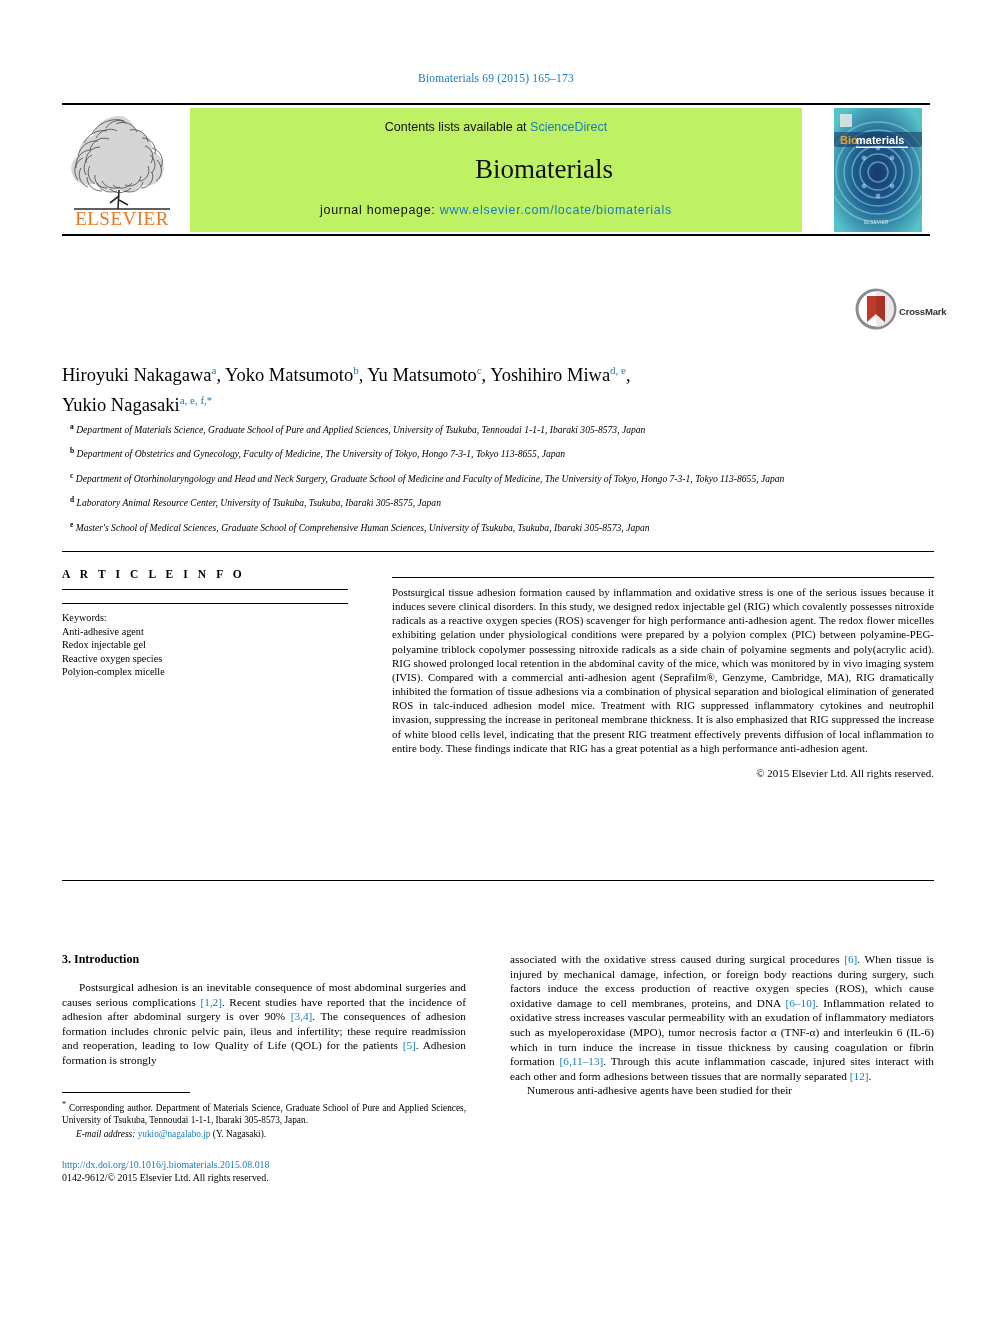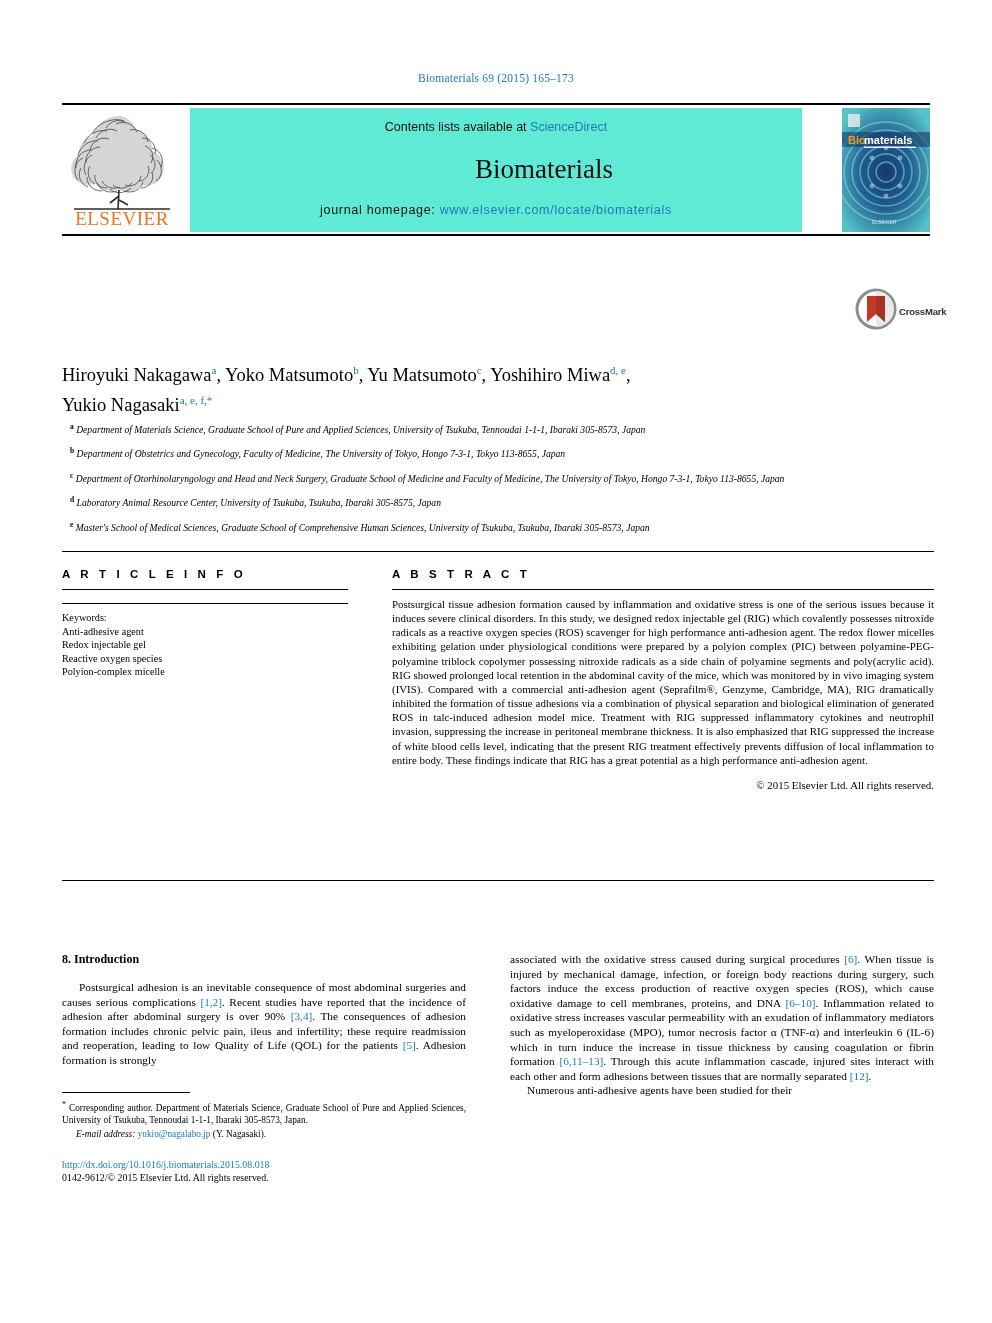--- a/index.html
+++ b/index.html
@@ -27,39 +27,39 @@
   .elsevier-logo{
     position:absolute;left:0px;top:3px;width:120px;height:124px;
   }
   .elsevier-word{
     position:absolute;left:2px;bottom:2px;width:116px;text-align:center;
     font-family:"Liberation Serif",serif;font-size:19px;color:#e87722;
     letter-spacing:.5px;font-weight:400;
   }
   .center-band{
     position:absolute;left:128px;top:3px;width:612px;height:124px;
-    background:#5eead4;
+    background:#bef264;
   }
   .cl-line{
     position:absolute;left:0;top:12px;width:612px;text-align:center;
     font-family:"Liberation Sans",sans-serif;font-size:12.5px;color:#111;
   }
   .cl-line .sd{color:#1a7bb9;}
   .journal-name{
     position:absolute;left:0;top:46px;width:708px;text-align:center;
     font-family:"Liberation Serif",serif;font-size:27px;color:#111;
   }
   .homepage{
     position:absolute;left:0;top:95px;width:612px;text-align:center;
     font-family:"Liberation Sans",sans-serif;font-size:12.5px;color:#111;
     letter-spacing:.7px;
   }
   .homepage .url{color:#1a7bb9;}
   .cover-thumb{
-    position:absolute;right:0px;top:3px;width:88px;height:124px;
+    position:absolute;right:8px;top:3px;width:88px;height:124px;
     background:#a3a3a3;overflow:hidden;
   }
 
   
   .title{
     position:absolute;left:62px;top:288px;width:770px;
     font-size:23.5px;line-height:29px;color:#000;
   }
   .crossmark{
     position:absolute;left:855px;top:288px;width:84px;height:52px;
@@ -80,21 +80,21 @@
     font-style:italic;font-size:9.6px;line-height:13.3px;color:#000;
   }
   .affils div{margin:8px;}
   .asup{font-size:7.5px;vertical-align:super;font-style:normal;font-weight:bold;}
 
   
   .info-rule-top{
     position:absolute;left:62px;top:551px;width:872px;border-top:1.6px solid #000;
   }
   .sec-head{
-    font-family:Liberation Sans, sans-serif;font-size:11.5px;font-weight:bold;
+    font-family:Liberation Serif, serif;font-size:11.5px;font-weight:bold;
     letter-spacing:3.6px;
   }
   .info-col{position:absolute;left:62px;top:568px;width:286px;}
   .abs-col{position:absolute;left:392px;top:568px;width:542px;}
 
   .thin-rule{border-top:1px solid #000;margin:9px 0 7px 0;}
   .info-block{font-size:10.2px;line-height:13.6px;}
   .info-block .it{font-style:italic;font-weight:bold;}
   .kw-block{font-size:10.2px;line-height:13.6px;}
 
@@ -257,30 +257,29 @@
     <div class="kw-block">
       <div class="it">Keywords:</div>
       <div>Anti-adhesive agent</div>
       <div>Redox injectable gel</div>
       <div>Reactive oxygen species</div>
       <div>Polyion-complex micelle</div>
     </div>
   </div>
 
   <div class="abs-col">
-    <div class="sec-head">A B S T R A C T</div>
     <div class="thin-rule"></div>
     <div class="abstract-body">Postsurgical tissue adhesion formation caused by inflammation and oxidative stress is one of the serious issues because it induces severe clinical disorders. In this study, we designed redox injectable gel (RIG) which covalently possesses nitroxide radicals as a reactive oxygen species (ROS) scavenger for high performance anti-adhesion agent. The redox flower micelles exhibiting gelation under physiological conditions were prepared by a polyion complex (PIC) between polyamine-PEG-polyamine triblock copolymer possessing nitroxide radicals as a side chain of polyamine segments and poly(acrylic acid). RIG showed prolonged local retention in the abdominal cavity of the mice, which was monitored by in vivo imaging system (IVIS). Compared with a commercial anti-adhesion agent (Seprafilm®, Genzyme, Cambridge, MA), RIG dramatically inhibited the formation of tissue adhesions via a combination of physical separation and biological elimination of generated ROS in talc-induced adhesion model mice. Treatment with RIG suppressed inflammatory cytokines and neutrophil invasion, suppressing the increase in peritoneal membrane thickness. It is also emphasized that RIG suppressed the increase of white blood cells level, indicating that the present RIG treatment effectively prevents diffusion of local inflammation to entire body. These findings indicate that RIG has a great potential as a high performance anti-adhesion agent.</div>
     <div class="copyright">© 2015 Elsevier Ltd. All rights reserved.</div>
   </div>
 
   <div class="info-rule-bottom"></div>
 
   <div class="col-left">
-    <div class="h1">8. Introduction</div>
+    <div class="h1">3. Introduction</div>
     <p class="para indent"><span>Postsurgical adhesion is an inevitable consequence of most abdominal surgeries and causes serious complications </span><span class="cite">[1,2]</span><span>. Recent studies have reported that the incidence of adhesion after abdominal surgery is over 90% </span><span class="cite">[3,4]</span><span>. The consequences of adhesion formation includes chronic pelvic pain, ileus and infertility; these require readmission and reoperation, leading to low Quality of Life (QOL) for the patients </span><span class="cite">[5]</span><span>. Adhesion formation is strongly</span></p>
 
     <div class="fn-rule"></div>
     <div class="footnote">
       <span class="star">*</span><span> Corresponding author. Department of Materials Science, Graduate School of Pure and Applied Sciences, University of Tsukuba, Tennoudai 1-1-1, Ibaraki 305-8573, Japan.</span>
       <div class="email-line"><span class="em-it">E-mail address:</span> <span class="link">yukio@nagalabo.jp</span><span> (Y. Nagasaki).</span></div>
     </div>
 
     <div class="doi-block">
       <div class="doi-link">http://dx.doi.org/10.1016/j.biomaterials.2015.08.018</div>

